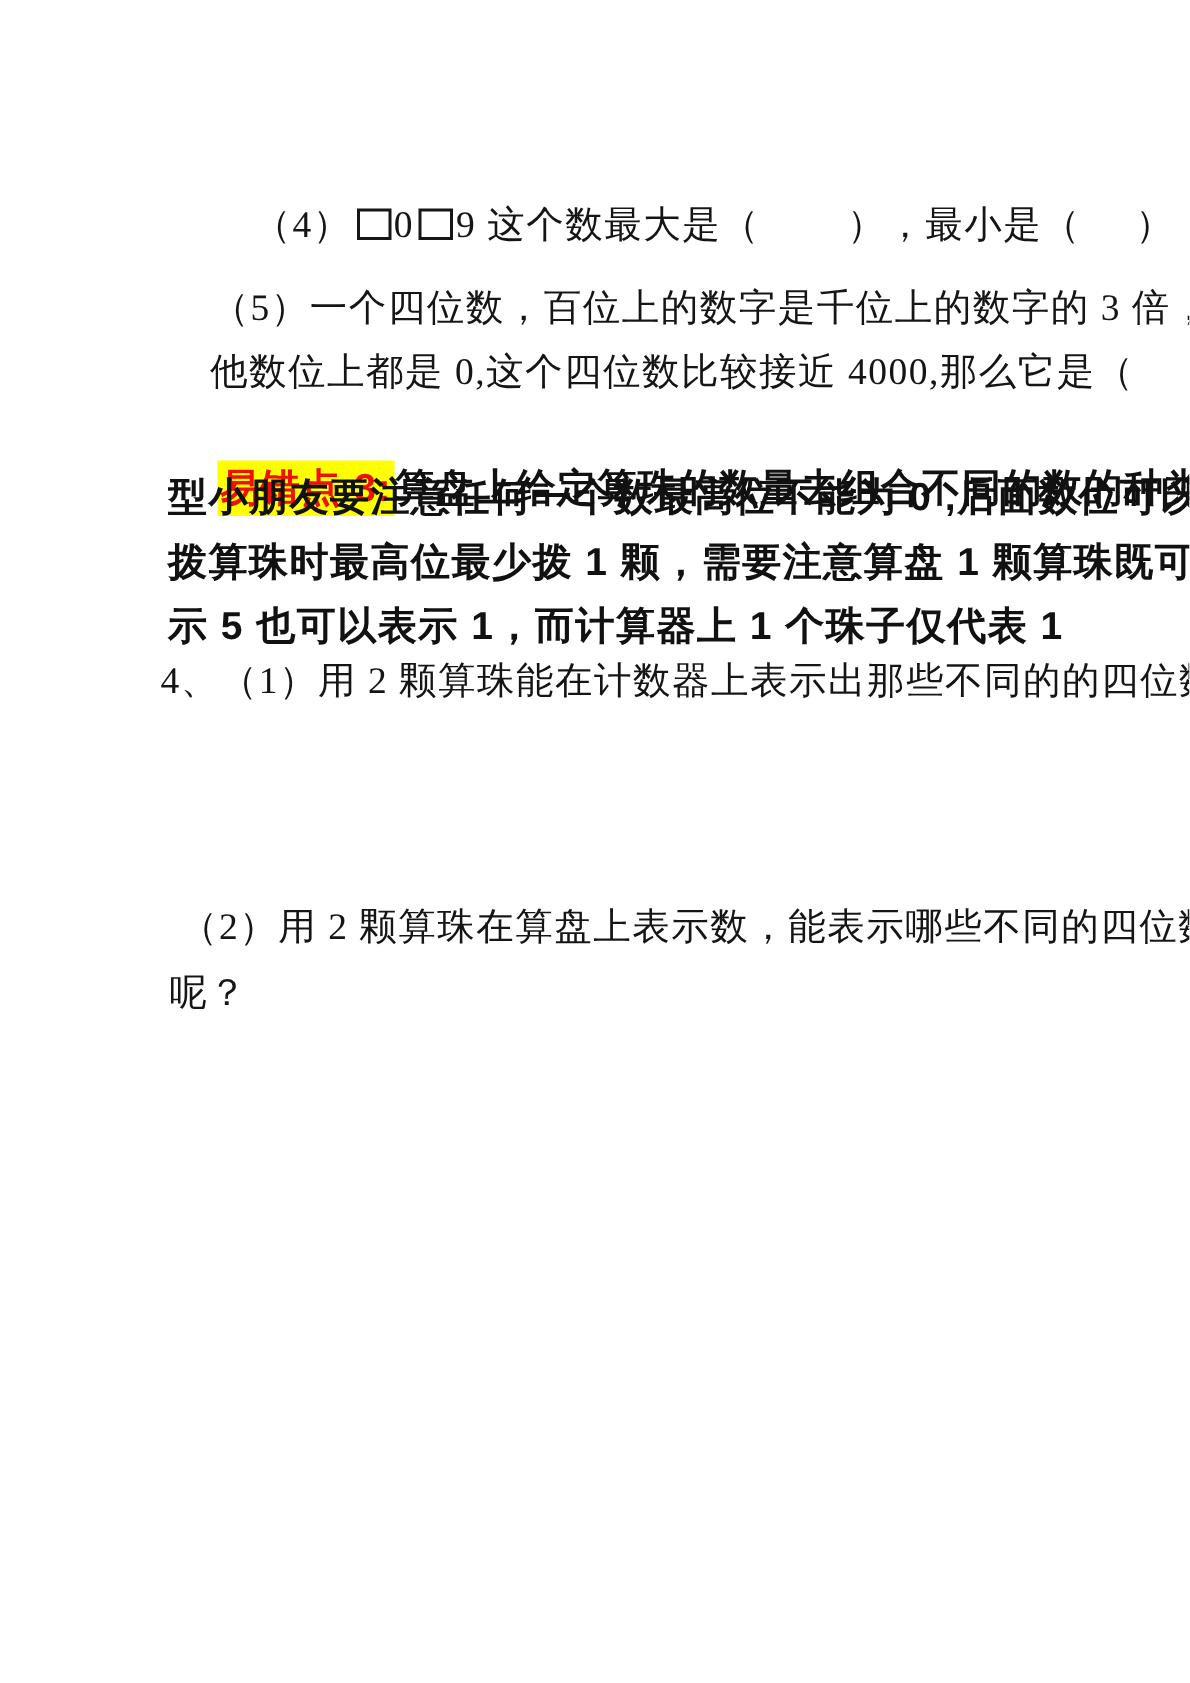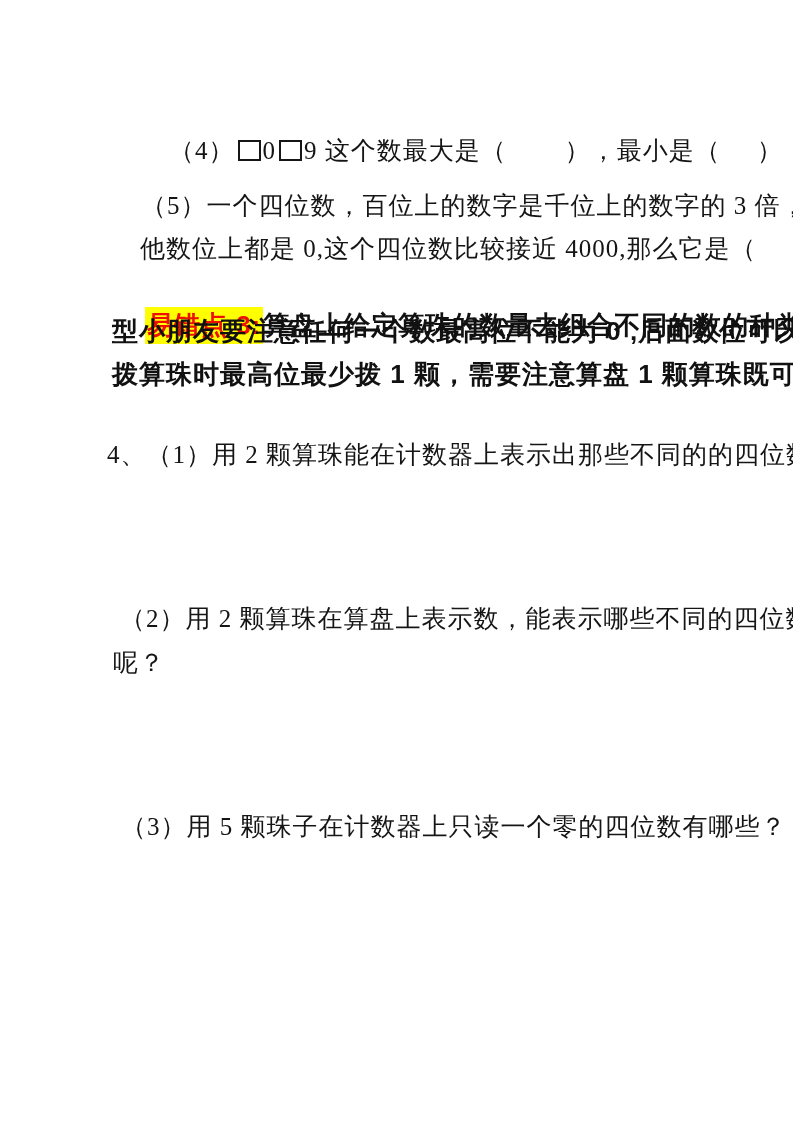--- a/index.html
+++ b/index.html
@@ -63,22 +63,22 @@
   <div class="line serif-line" style="left:140px; top:232px;">他数位上都是 0,这个四位数比较接近 4000,那么它是（         ）</div>
 
   <div class="line bold-line" style="left:112px; top:268px;">
     <span class="tip-label">易错点 3:</span><span>算盘上给定算珠的数量去组合不同的数的种类 这类题</span>
   </div>
 
   <div class="line bold-line" style="left:112px; top:312px;">型小朋友要注意任何一个数最高位不能为 0 ,后面数位可以为 0。</div>
 
   <div class="line bold-line" style="left:112px; top:355px;">拨算珠时最高位最少拨 1 颗，需要注意算盘 1 颗算珠既可以表</div>
 
+  <div class="line bold-line" style="left:112px; top:398px;">示 5 也可以表示 1，而计算器上 1 个珠子仅代表 1</div>
 
   <div class="line serif-line" style="left:107px; top:438px;">4、（1）用 2 颗算珠能在计数器上表示出那些不同的的四位数？</div>
 
   <div class="line serif-line" style="left:120px; top:602px;">（2）用 2 颗算珠在算盘上表示数，能表示哪些不同的四位数</div>
 
   <div class="line serif-line" style="left:113px; top:646px;">呢？</div>
 
-  <div class="line serif-line" style="left:121px; top:810px;">（3）用 5 颗珠子在计数器上只读一个零的四位数有哪些？</div>
 
 </div>
 
 </body></html>

